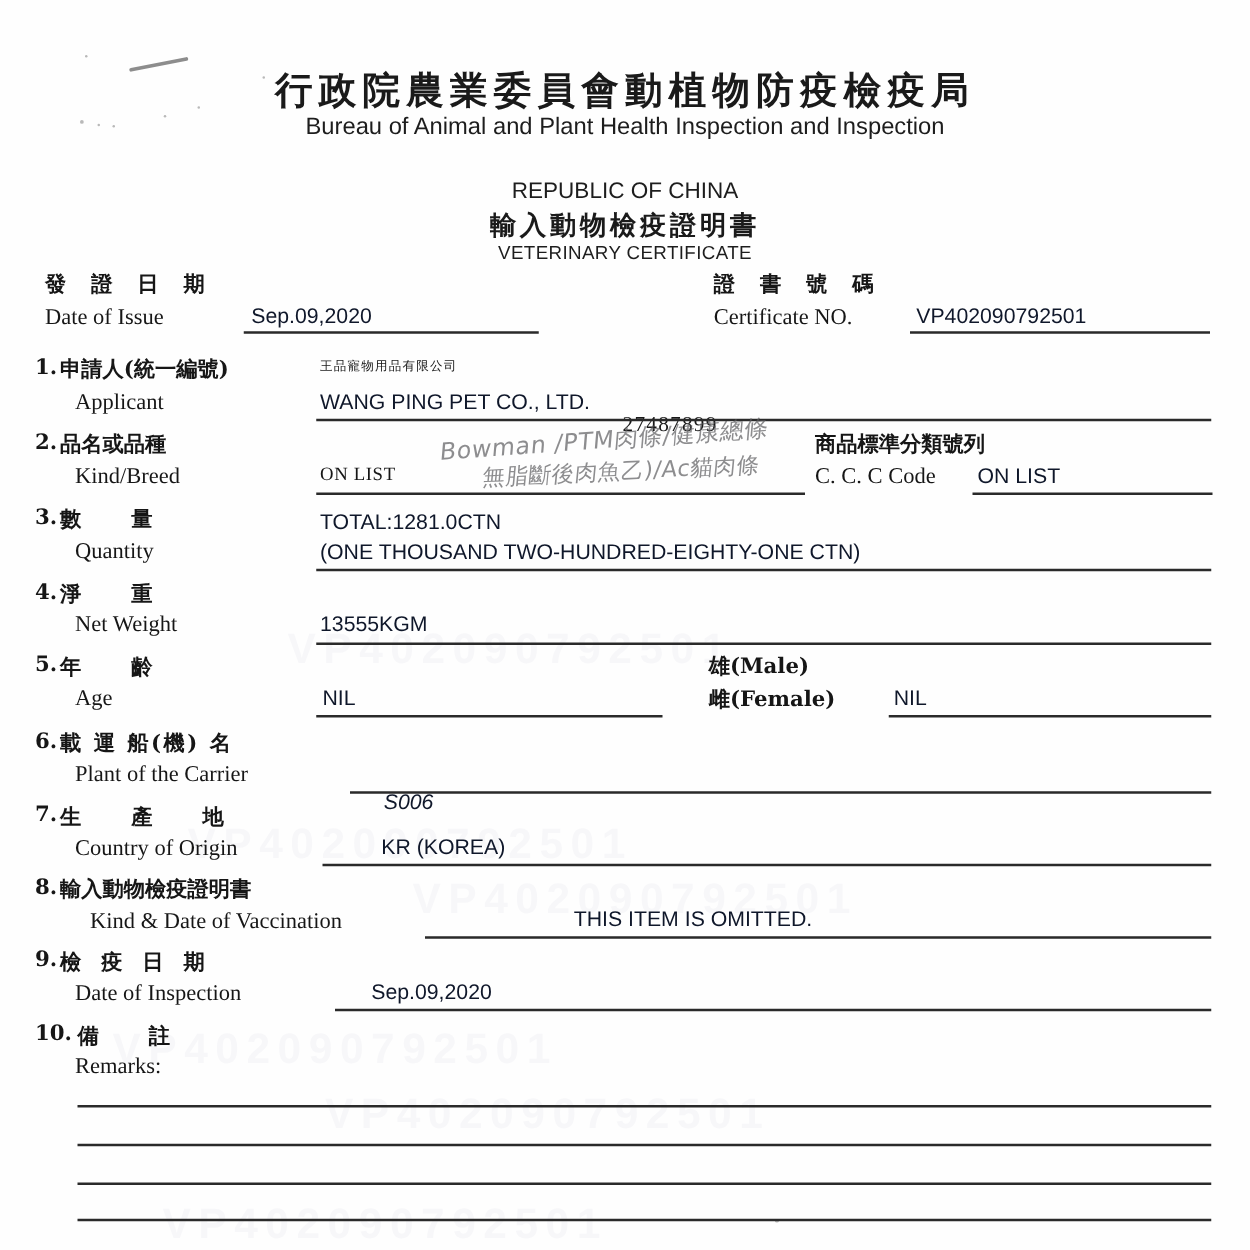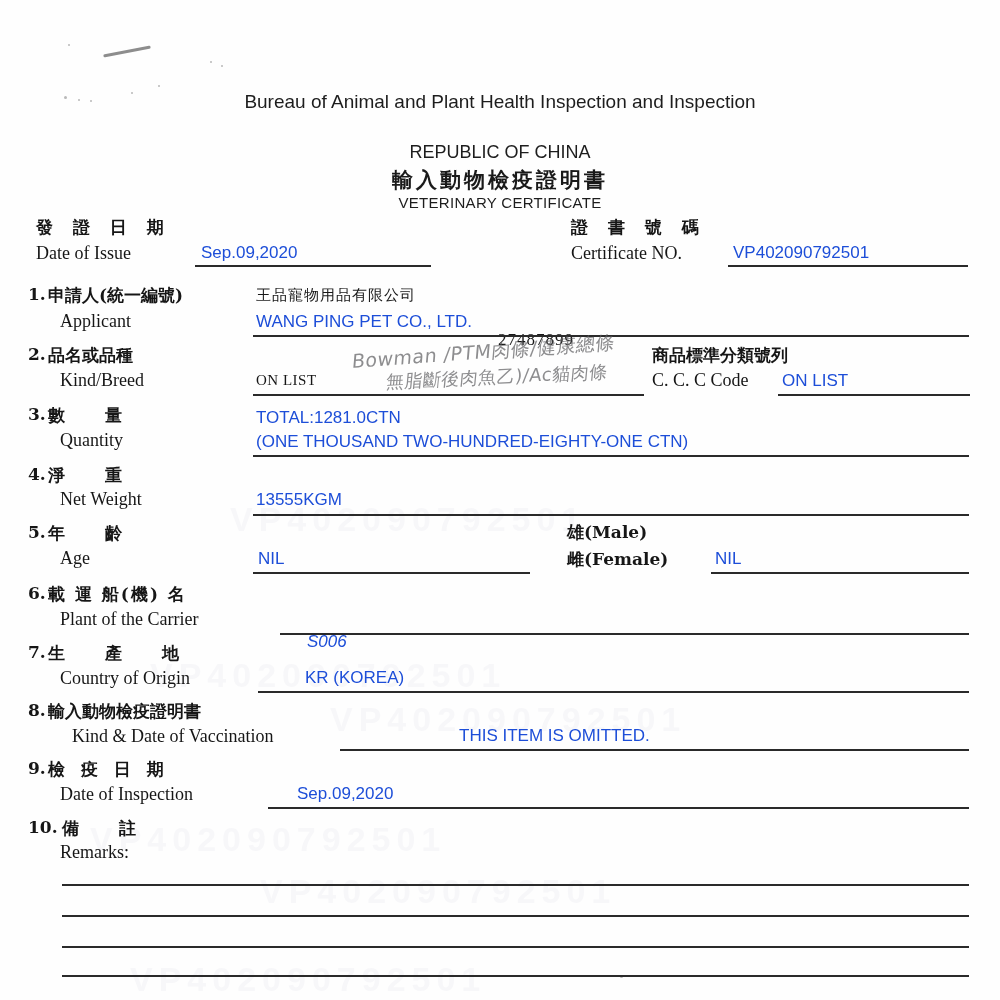--- a/index.html
+++ b/index.html
@@ -117,26 +117,26 @@
     font-size: 15px;
     letter-spacing: 0.5px;
     white-space: nowrap;
     color: #161616;
   }
   .val {
     position: absolute;
     font-family: "Liberation Sans", sans-serif;
     font-size: 17px;
     white-space: nowrap;
-    color: #1d4ed8;
+    color: #0f172a;
   }
   .val-cn {
     position: absolute;
     font-family: Liberation Serif, serif;
-    font-size: 15px;
+    font-size: 10px;
     letter-spacing: 1px;
     white-space: nowrap;
     color: #181818;
   }
   .val-mono {
     position: absolute;
     font-family: "Liberation Serif", "DejaVu Serif", serif;
     font-size: 17px;
     letter-spacing: 1px;
     white-space: nowrap;
@@ -187,20 +187,21 @@
   <div class="speck" style="top:44px;left:68px;width:2px;height:2px;"></div>
   <div class="speck" style="top:96px;left:64px;width:3px;height:3px;"></div>
   <div class="speck" style="top:99px;left:78px;width:2px;height:2px;"></div>
   <div class="speck" style="top:100px;left:90px;width:2px;height:2px;"></div>
   <div class="speck" style="top:92px;left:131px;width:2px;height:2px;"></div>
   <div class="speck" style="top:85px;left:158px;width:2px;height:2px;"></div>
   <div class="speck" style="top:61px;left:210px;width:2px;height:2px;"></div>
   <div class="speck" style="top:65px;left:221px;width:2px;height:2px;"></div>
   <div class="speck" style="top:976px;left:620px;width:3px;height:2px;"></div>
 
+  <div class="hdr hdr-cn-main">行政院農業委員會動植物防疫檢疫局</div>
   <div class="hdr hdr-en1">Bureau of Animal and Plant Health Inspection and Inspection</div>
   <div class="hdr hdr-en3">REPUBLIC OF CHINA</div>
   <div class="hdr hdr-cn-sub">輸入動物檢疫證明書</div>
   <div class="hdr hdr-en4">VETERINARY CERTIFICATE</div>
 
   <div class="lbl-cn" style="top:216px;left:36px;letter-spacing:7px;">發 證 日 期</div>
   <div class="lbl-en" style="top:243px;left:36px;">Date of Issue</div>
   <div class="val" style="top:243px;left:201px;">Sep.09,2020</div>
   <div class="rule" style="top:265px;left:195px;width:236px;"></div>
 

